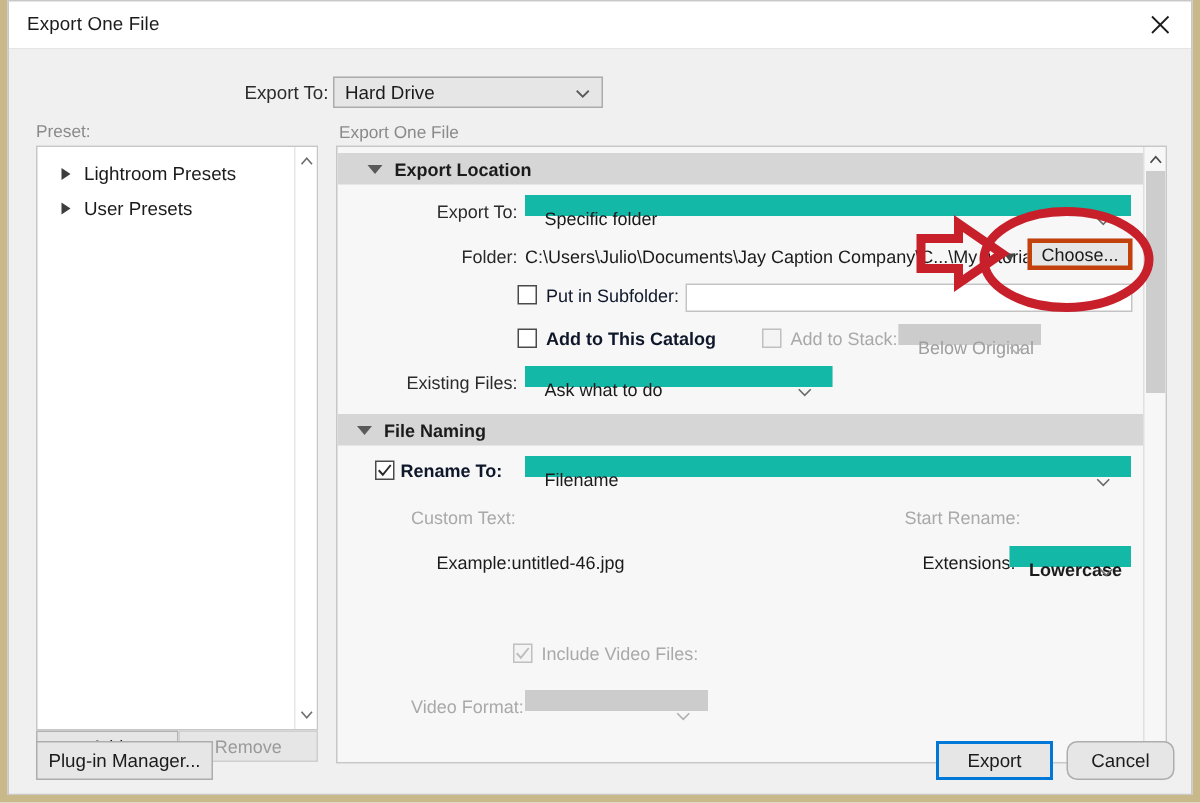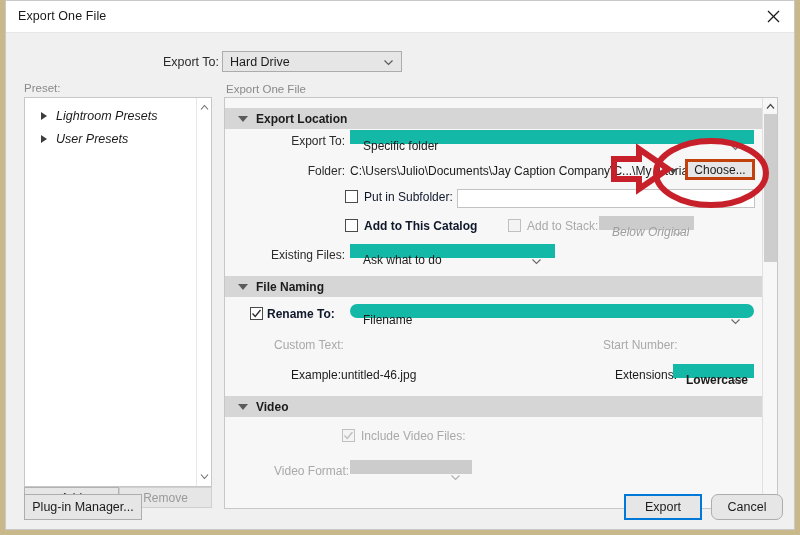--- a/index.html
+++ b/index.html
@@ -70,21 +70,21 @@
   }
   .preset-item{
     position:absolute;left:0;width:100%;height:20px;
     display:flex;align-items:center;cursor:pointer;
   }
   .tri{
     width:0;height:0;margin-left:16px;margin-right:9px;
     border-top:4.5px solid transparent;border-bottom:4.5px solid transparent;
     border-left:6.5px solid #3d3d3d;
   }
-  .preset-item span{font-size:12.5px;color:#1b1b1b;font-style:italic;}
+  .preset-item span{font-size:12.5px;color:#1b1b1b;}
   .presetScroll{
     position:absolute;right:0;top:0;width:15px;height:100%;
     background:#ffffff;border-left:1px solid #e7e7e7;box-sizing:border-box;
     cursor:pointer;
   }
   .sbArrow{
     position:absolute;left:0;width:15px;height:15px;
     display:flex;align-items:center;justify-content:center;
     cursor:pointer;
   }
@@ -241,21 +241,21 @@
     </div>
 
     <div class="addRemoveRow">
       <div class="btnFlat" style="left:0;width:95px;">Add</div>
       <div class="btnFlat dim" style="left:95px;width:93px;">Remove</div>
     </div>
 
     <div class="rightPanel">
       <div class="panelInner">
 
-        <div class="sectionHdr" style="top:10px;">
+        <div class="sectionHdr" style="top:4px;padding-left:7px;">
           <div class="tdown"></div>
           <span>Export Location</span>
         </div>
 
         <div class="fieldLabel" style="left:20px;top:36px;width:100px;">Export To:</div>
         <div class="combo" style="left:125px;top:32px;width:404px;">
           <div class="val">Specific folder</div>
           <div class="chev" style="right:7px;top:5px;">
             <svg width="11" height="11" viewBox="0 0 11 11">
               <polyline points="1.5,3.5 5.5,7.5 9.5,3.5" fill="none" stroke="#6a6a6a" stroke-width="1.1"></polyline>
@@ -269,21 +269,21 @@
         <div class="chooseBtn" style="left:460px;top:61px;width:70px;">Choose...</div>
 
         <div class="cb" style="left:120px;top:92px;"></div>
         <div class="cbLabel" style="left:139px;top:92px;">Put in Subfolder:</div>
         <div class="textinput" style="left:232px;top:91px;width:298px;"></div>
 
         <div class="cb" style="left:120px;top:121px;"></div>
         <div class="cbLabel bold" style="left:139px;top:121px;">Add to This Catalog</div>
         <div class="cb dim" style="left:283px;top:121px;"></div>
         <div class="cbLabel dim" style="left:302px;top:121px;">Add to Stack:</div>
-        <div class="combo dimmed" style="left:374px;top:118px;width:95px;font-style:italic;">
+        <div class="combo dimmed" style="left:374px;top:118px;width:95px;">
           <div class="val">Below Original</div>
           <div class="chev" style="right:5px;top:5px;">
             <svg width="11" height="11" viewBox="0 0 11 11">
               <polyline points="1.5,3.5 5.5,7.5 9.5,3.5" fill="none" stroke="#b0b0b0" stroke-width="1.1"></polyline>
             </svg>
           </div>
         </div>
 
         <div class="fieldLabel" style="left:20px;top:150px;width:100px;">Existing Files:</div>
         <div class="combo" style="left:125px;top:146px;width:205px;">
@@ -299,48 +299,44 @@
           <div class="tdown"></div>
           <span>File Naming</span>
         </div>
 
         <div class="cb" style="left:25px;top:209px;">
           <svg width="11" height="11" viewBox="0 0 11 11">
             <polyline points="1.5,5.5 4.2,8.5 9.5,2" fill="none" stroke="#2b2b2b" stroke-width="1.3"></polyline>
           </svg>
         </div>
         <div class="cbLabel bold" style="left:42px;top:209px;">Rename To:</div>
-        <div class="combo" style="left:125px;top:206px;width:404px;border-radius:10px;">
+        <div class="combo" style="left:125px;top:206px;width:404px;">
           <div class="val">Filename</div>
           <div class="chev" style="right:7px;top:5px;">
             <svg width="11" height="11" viewBox="0 0 11 11">
               <polyline points="1.5,3.5 5.5,7.5 9.5,3.5" fill="none" stroke="#6a6a6a" stroke-width="1.1"></polyline>
             </svg>
           </div>
         </div>
 
         <div class="plain dim" style="left:49px;top:240px;">Custom Text:</div>
-        <div class="plain dim" style="left:378px;top:240px;">Start Number:</div>
+        <div class="plain dim" style="left:378px;top:240px;">Start Rename:</div>
 
         <div class="plain" style="left:66px;top:270px;">Example:</div>
         <div class="plain" style="left:116px;top:270px;">untitled-46.jpg</div>
         <div class="plain" style="left:390px;top:270px;">Extensions:</div>
         <div class="combo" style="left:448px;top:266px;width:81px;font-weight:bold;">
           <div class="val">Lowercase</div>
           <div class="chev" style="right:5px;top:5px;">
             <svg width="11" height="11" viewBox="0 0 11 11">
               <polyline points="1.5,3.5 5.5,7.5 9.5,3.5" fill="none" stroke="#6a6a6a" stroke-width="1.1"></polyline>
             </svg>
           </div>
         </div>
 
-        <div class="sectionHdr" style="top:298px;">
-          <div class="tdown"></div>
-          <span>Video</span>
-        </div>
 
         <div class="cb dim" style="left:117px;top:331px;">
           <svg width="11" height="11" viewBox="0 0 11 11">
             <polyline points="1.5,5.5 4.2,8.5 9.5,2" fill="none" stroke="#bdbdbd" stroke-width="1.3"></polyline>
           </svg>
         </div>
         <div class="cbLabel dim" style="left:136px;top:331px;">Include Video Files:</div>
 
         <div class="plain dim" style="left:49px;top:366px;">Video Format:</div>
         <div class="combo dimmed" style="left:125px;top:362px;width:122px;">

